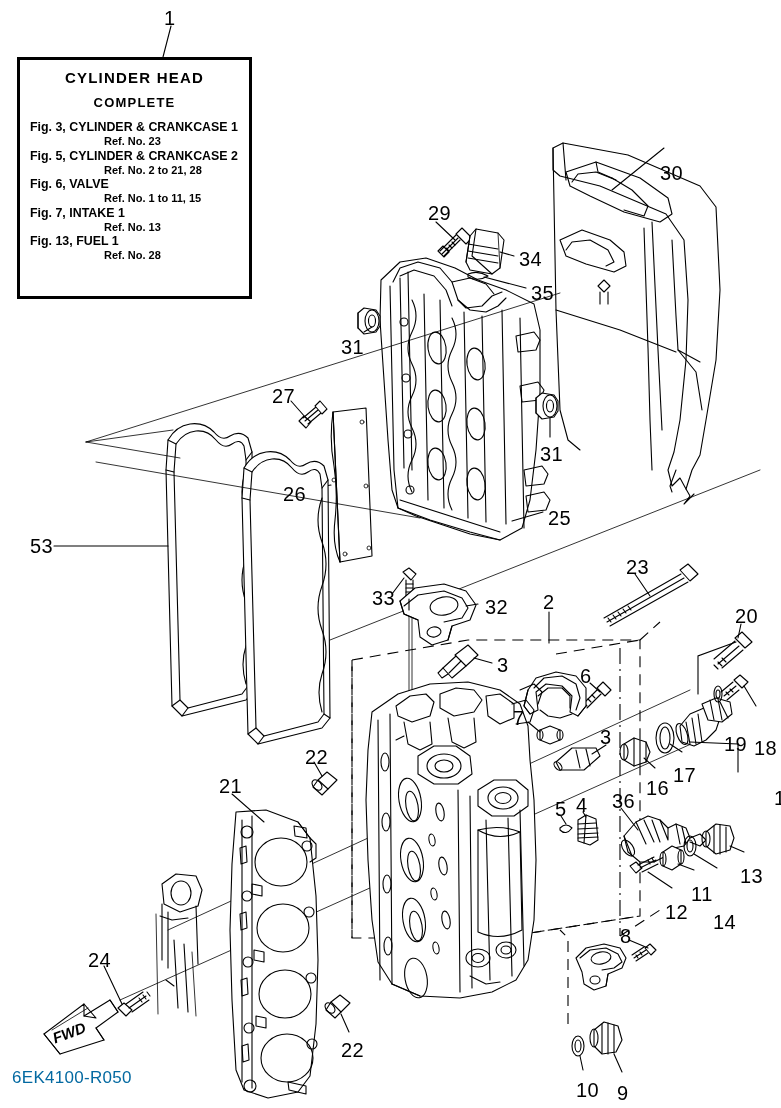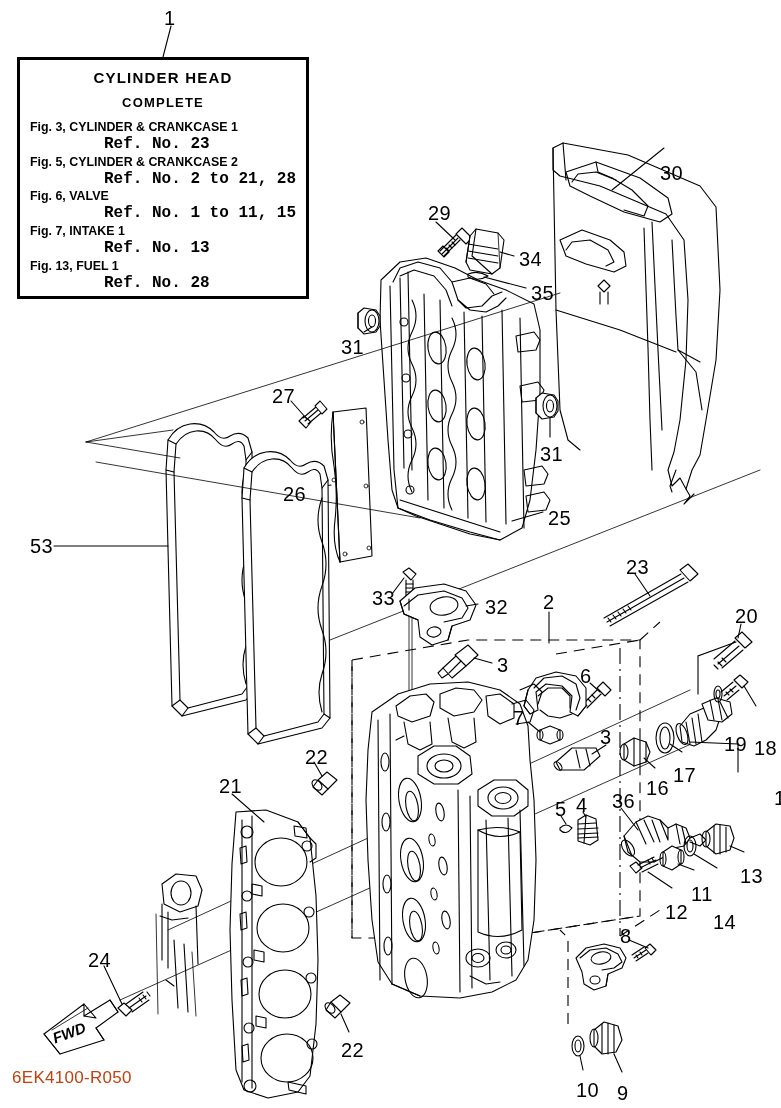--- a/index.html
+++ b/index.html
@@ -25,21 +25,21 @@
     top: 0;
     width: 781px;
     height: 1108px;
   }
 
   
   #legend-box {
     position: absolute;
     left: 18px;
     top: 58px;
-    width: 290px;
+    width: 233px;
     height: 240px;
     border: 2px solid #000;
     box-shadow: 0 0 0 1px #000;
     background: #fff;
     box-sizing: border-box;
     padding: 9px 6px 6px 6px;
   }
   #legend-box .lg-title {
     text-align: center;
     font-weight: bold;
@@ -55,26 +55,25 @@
     margin-bottom: 10px;
   }
   #legend-box .lg-row {
     font-size: 12.4px;
     font-weight: bold;
     line-height: 1.22;
     padding-left: 4px;
     white-space: nowrap;
   }
   #legend-box .lg-ref {
-    font-size: 16px;
+    font-size: 11px;
     font-weight: bold;
     line-height: 1.22;
     padding-left: 78px;
     white-space: nowrap;
-    font-family: Liberation Mono, monospace;
   }
 
   
   .callout {
     position: absolute;
     font-size: 20px;
     font-weight: normal;
     font-family: "Liberation Sans", sans-serif;
     color: #000;
     line-height: 1;
@@ -95,21 +94,21 @@
     pointer-events: none;
   }
 
   
   #drawing-no {
     position: absolute;
     left: 12px;
     top: 1068px;
     font-size: 17px;
     letter-spacing: 0.3px;
-    color: #c2410c;
+    color: #0369a1;
   }
 </style>
 </head>
 <body>
 
 <div id="page">
 
   <svg id="art" viewBox="0 0 781 1108">
     <defs>
       <style>

